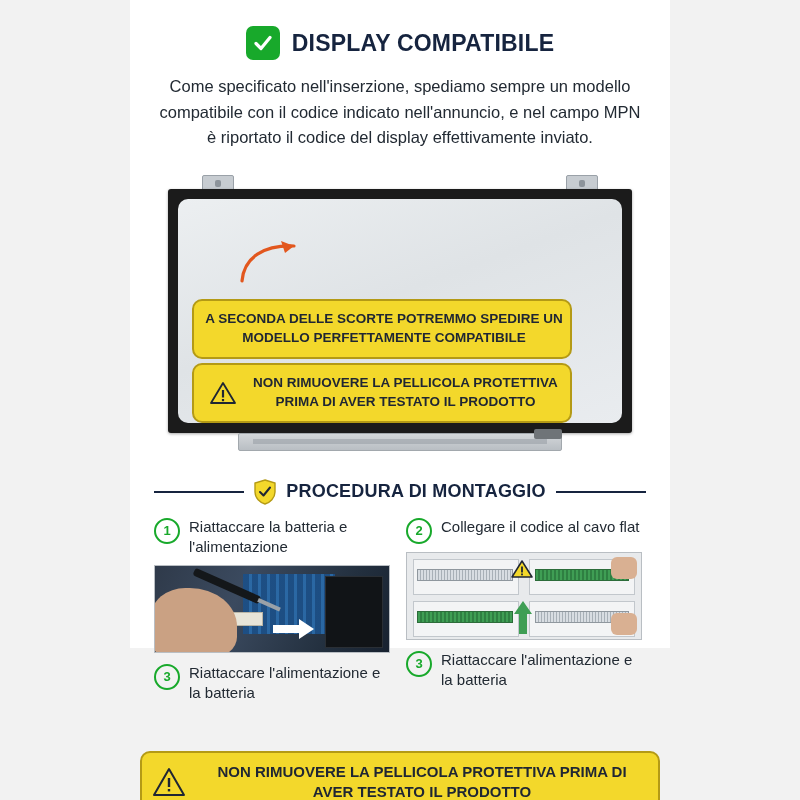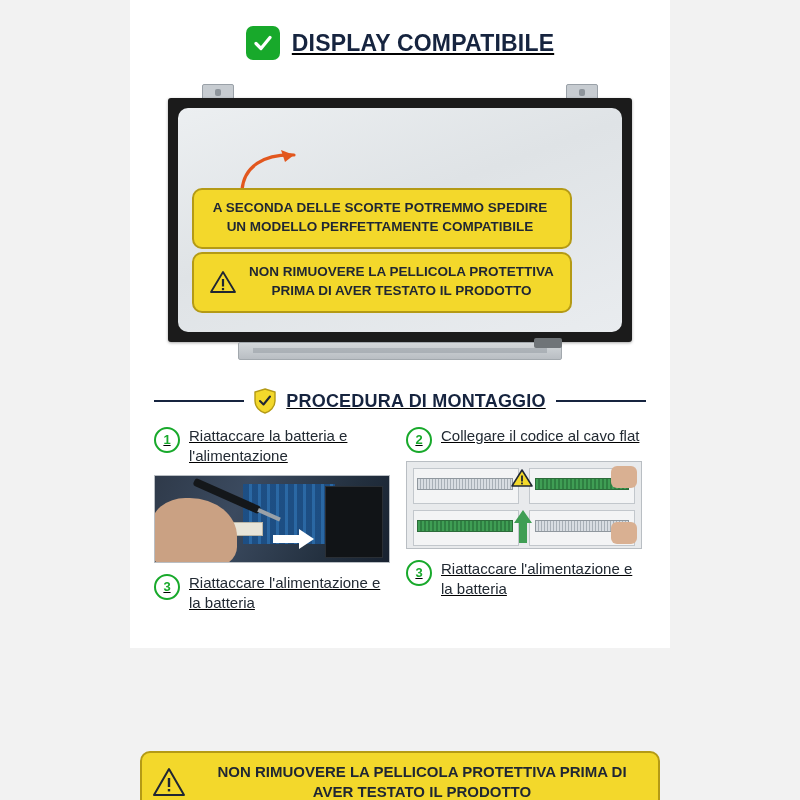--- a/index.html
+++ b/index.html
@@ -20,21 +20,20 @@
     background: #f2f2f2;
     box-sizing: border-box;
   }
   .sheet {
     position: absolute;
     left: 130px;
     top: 0;
     width: 540px;
     height: 648px;
     background: #ffffff;
-    text-decoration: underline;
   }
   .inner {
     position: relative;
     width: 540px;
     height: 800px;
     padding: 0;
   }
 
   
   .header-row {
@@ -155,21 +154,22 @@
     width: 380px;
     background: #f3d82b;
     border: 2px solid #b49a15;
     border-radius: 10px;
     box-sizing: border-box;
     text-align: center;
     color: #1f2633;
     font-weight: bold;
     font-size: 13.5px;
     line-height: 1.4;
-    padding: 9px 12px 10px 8px;
+    padding: 9px 4px 10px 8px;
+    margin-top: 20px;
   }
   .notice.one { top: 112px; }
   .notice.two {
     top: 176px;
     display: flex;
     align-items: center;
     gap: 9px;
     padding-left: 16px;
     text-align: center;
   }
@@ -349,20 +349,21 @@
 
       <div class="header-row">
         <span class="check-badge">
           <svg width="22" height="22" viewBox="0 0 22 22">
             <path d="M4 11.5 L9 16.5 L18 5.5" stroke="#ffffff" stroke-width="3.2" fill="none" stroke-linecap="round" stroke-linejoin="round"></path>
           </svg>
         </span>
         <span class="header-title">DISPLAY COMPATIBILE</span>
       </div>
 
+      <div class="intro">Come specificato nell'inserzione, spediamo sempre un modello compatibile con il codice indicato nell'annuncio, e nel campo MPN è riportato il codice del display effettivamente inviato.</div>
 
       <div class="panel-wrap">
         <div class="bracket left"></div>
         <div class="bracket right"></div>
 
         <div class="panel-outer">
           <div class="panel-screen"></div>
         </div>
 
         <svg class="arrow-curve" viewBox="0 0 70 48">

